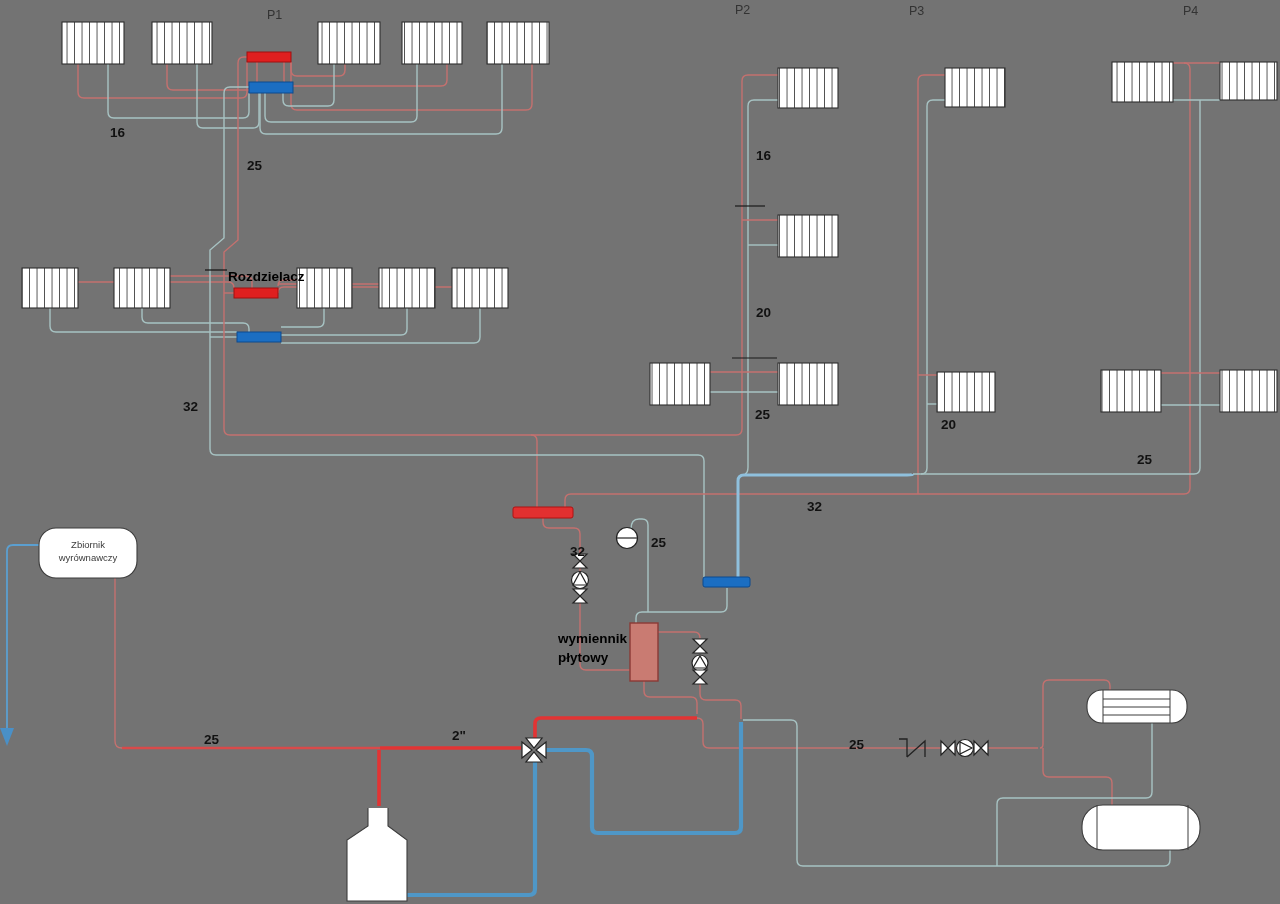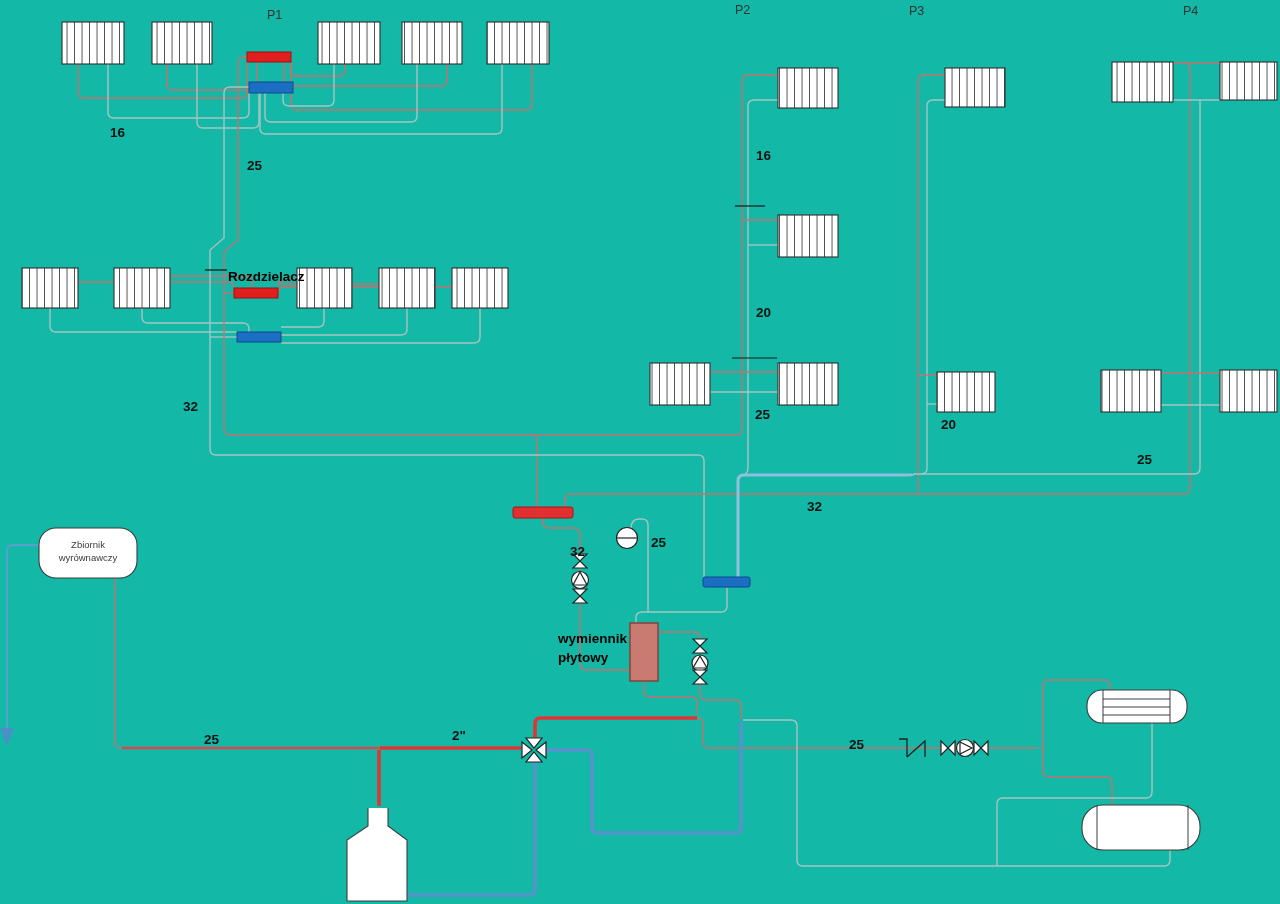--- a/index.html
+++ b/index.html
@@ -1,16 +1,16 @@
 <!DOCTYPE html>
 <html><head>
 <meta charset="utf-8">
 <style>
   html,body{margin:0;padding:0;background:#ffffff;}
-  .stage{width:1280px;height:904px;position:relative;background:#14b8a6;overflow:hidden;
+  .stage{width:1280px;height:904px;position:relative;background:#737373;overflow:hidden;
          font-family:"Liberation Sans", sans-serif;}
   svg{display:block;}
   
   .red-thin{stroke:#c4716f;stroke-width:1.4;fill:none;}
   .red-med{stroke:#d84a4a;stroke-width:2.4;fill:none;}
   .red-thick{stroke:#e23434;stroke-width:3.6;fill:none;}
   .teal{stroke:#a7c3c3;stroke-width:1.4;fill:none;}
   .lblue{stroke:#8fc0dd;stroke-width:3;fill:none;}
   .blue-thick{stroke:#4f97c7;stroke-width:4.2;fill:none;}
   .blue-thin{stroke:#5b9fd0;stroke-width:1.8;fill:none;}

